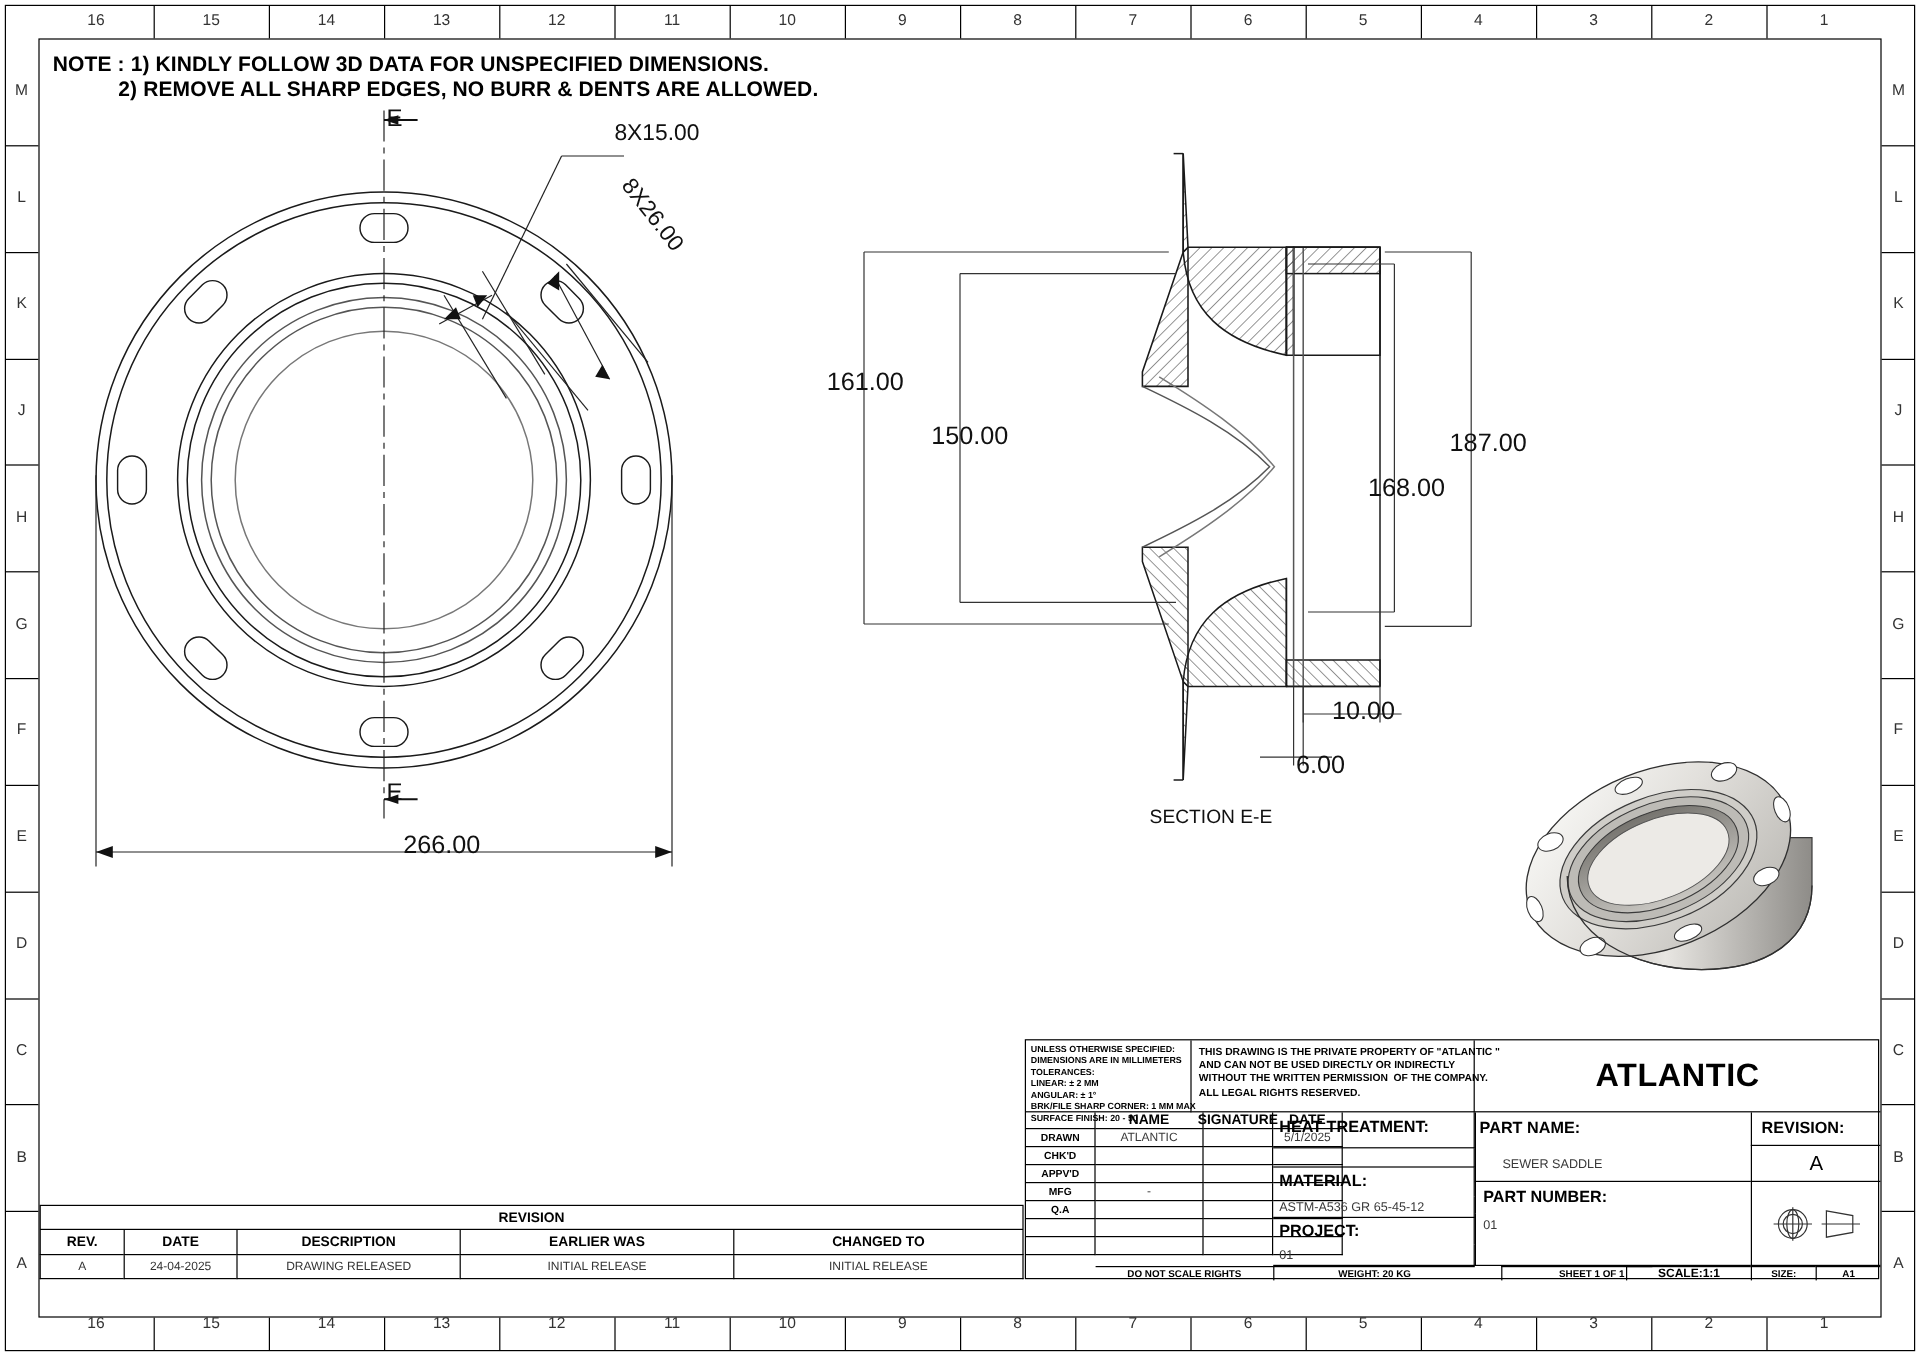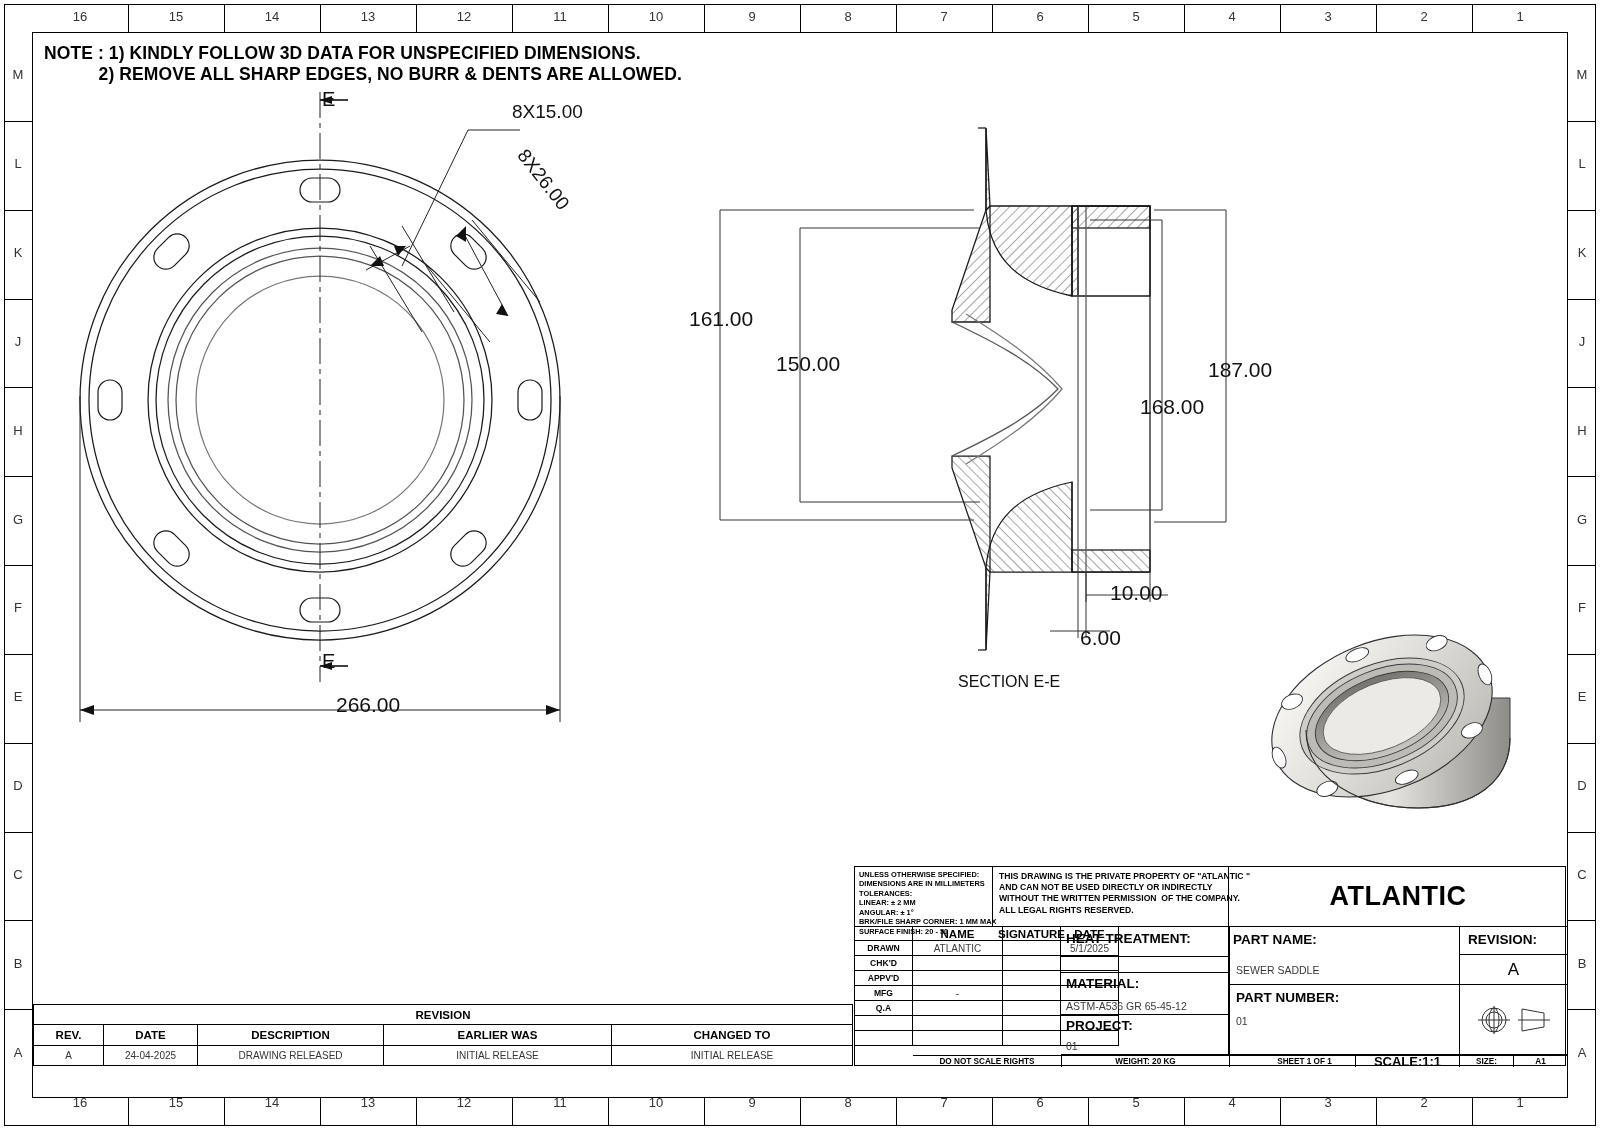--- a/index.html
+++ b/index.html
@@ -435,21 +435,21 @@
     <div class="cell bb br val" style="left:206px;top:130px;width:168px;height:18px;padding-left:5px;display:flex;align-items:center;">ASTM-A536 GR 65-45-12</div>
 
     <div class="cell br" style="left:206px;top:148px;width:168px;height:22px;">
       <div class="lbl" style="padding:3px 0 0 5px;">PROJECT:</div>
     </div>
     <div class="cell bb br val" style="left:206px;top:170px;width:168px;height:18px;padding-left:5px;display:flex;align-items:center;">01</div>
 
     <div class="cell bl" style="left:374px;top:60px;width:230px;height:28px;">
       <div class="lbl" style="padding:5px 0 0 3px;">PART NAME:</div>
     </div>
-    <div class="cell bl bb val" style="left:374px;top:88px;width:230px;height:30px;padding-left:6px;display:flex;align-items:center;">SEWER SADDLE</div>
+    <div class="cell bl bb val" style="left:374px;top:88px;width:230px;height:30px;padding-left:22px;display:flex;align-items:center;">SEWER SADDLE</div>
 
     <div class="cell bl" style="left:374px;top:118px;width:230px;height:26px;">
       <div class="lbl" style="padding:5px 0 0 6px;">PART NUMBER:</div>
     </div>
     <div class="cell bl bb val" style="left:374px;top:144px;width:230px;height:44px;padding-left:6px;display:flex;align-items:flex-start;padding-top:4px;">01</div>
 
     <div class="cell bl bb" style="left:604px;top:60px;width:108px;height:28px;">
       <div class="lbl" style="padding:5px 0 0 8px;">REVISION:</div>
     </div>
     <div class="cell bl bb ctr" style="left:604px;top:88px;width:108px;height:30px;font-size:17px;">A</div>
@@ -463,22 +463,22 @@
           <line x1="4" y1="16" x2="36" y2="16"></line>
           <line x1="20" y1="2" x2="20" y2="30"></line>
           <path d="M48 5 L70 9 L70 23 L48 27 Z"></path>
           <line x1="44" y1="16" x2="76" y2="16"></line>
         </g>
       </svg>
     </div>
 
     <div class="cell bt ctr hdr" style="left:58px;top:188px;width:148px;height:12px;font-size:8.2px;">DO NOT SCALE RIGHTS</div>
     <div class="cell bt bl ctr hdr" style="left:206px;top:188px;width:168px;height:12px;font-size:8.2px;">WEIGHT: 20 KG</div>
-    <div class="cell bt bl ctr hdr" style="left:374px;top:188px;width:126px;height:12px;font-size:8.2px;padding-left:24px;">SHEET 1 OF 1</div>
-    <div class="cell bt bl ctr hdr" style="left:500px;top:188px;width:104px;height:12px;font-size:13px;">SCALE:1:1</div>
+    <div class="cell bt bl ctr hdr" style="left:396px;top:188px;width:126px;height:12px;font-size:8.2px;padding-left:24px;">SHEET 1 OF 1</div>
+    <div class="cell bt bl ctr hdr" style="left:500px;top:188px;width:104px;height:12px;font-size:10px;">SCALE:1:1</div>
     <div class="cell bt bl ctr hdr" style="left:604px;top:188px;width:54px;height:12px;font-size:8.2px;">SIZE:</div>
     <div class="cell bt bl ctr hdr" style="left:658px;top:188px;width:54px;height:12px;font-size:8.2px;">A1</div>
   </div>
 
   <div id="revtable">
       <div class="rt rhdr bt bb bl br" style="left:0;top:0;width:820px;height:21px;border-top:1px solid #000;border-bottom:1px solid #000;border-left:1px solid #000;border-right:1px solid #000;">REVISION</div>
       <div class="rt rhdr bb bl" style="left:0px;top:21px;width:70px;height:21px;border-bottom:1px solid #000;border-left:1px solid #000;">REV.</div>
       <div class="rt rhdr bb bl" style="left:70px;top:21px;width:94px;height:21px;border-bottom:1px solid #000;border-left:1px solid #000;">DATE</div>
       <div class="rt rhdr bb bl" style="left:164px;top:21px;width:186px;height:21px;border-bottom:1px solid #000;border-left:1px solid #000;">DESCRIPTION</div>
       <div class="rt rhdr bb bl" style="left:350px;top:21px;width:228px;height:21px;border-bottom:1px solid #000;border-left:1px solid #000;">EARLIER WAS</div>

